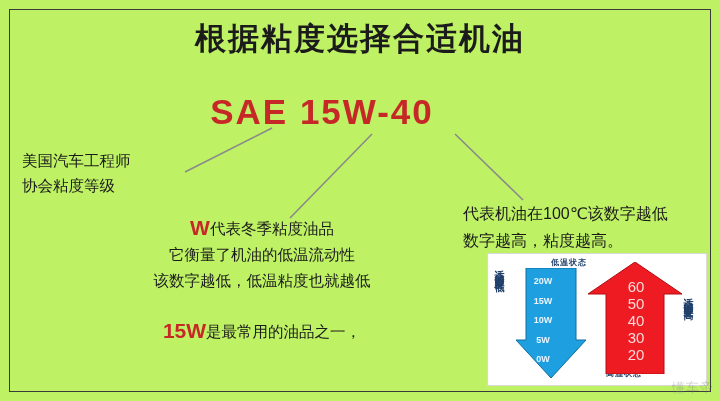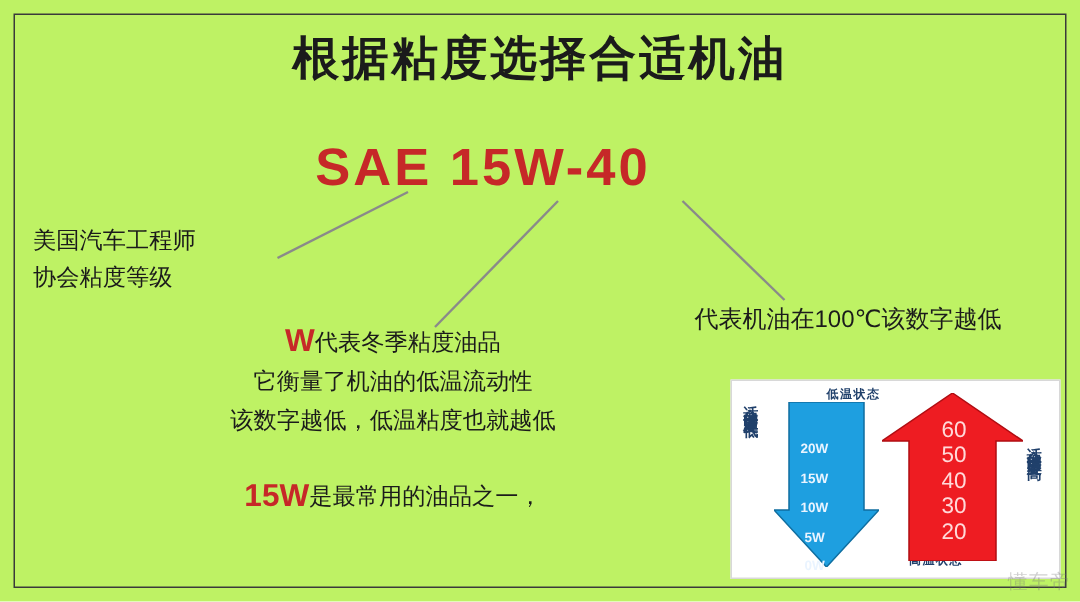--- a/index.html
+++ b/index.html
@@ -159,21 +159,21 @@
   }
   .stack {
     position: absolute;
     display: flex;
     flex-direction: column;
     align-items: center;
     justify-content: space-between;
   }
   #blue-stack {
     left: 30px;
-    top: 40px;
+    top: 22px;
     width: 50px;
     height: 88px;
   }
   #blue-stack span {
     font-size: 9px;
     color: #eaf4ff;
     font-weight: bold;
   }
   #red-stack {
     left: 128px;
@@ -227,20 +227,21 @@
   </div>
 
   <div class="block" id="mid-note2">
     <div>
       <span class="red-hl">15W</span><span>是最常用的油品之一，</span>
     </div>
   </div>
 
   <div class="block" id="right-note">
     <div>代表机油在100℃该数字越低</div>
+    <div>数字越高，粘度越高。</div>
   </div>
 
   <div id="diagram">
 
     <div id="low-label">低温状态</div>
     <div id="high-label">高温状态</div>
 
     <div class="vert" id="vert-left">适合的温度更低</div>
     <div class="vert" id="vert-right">适合的温度更高</div>
 

